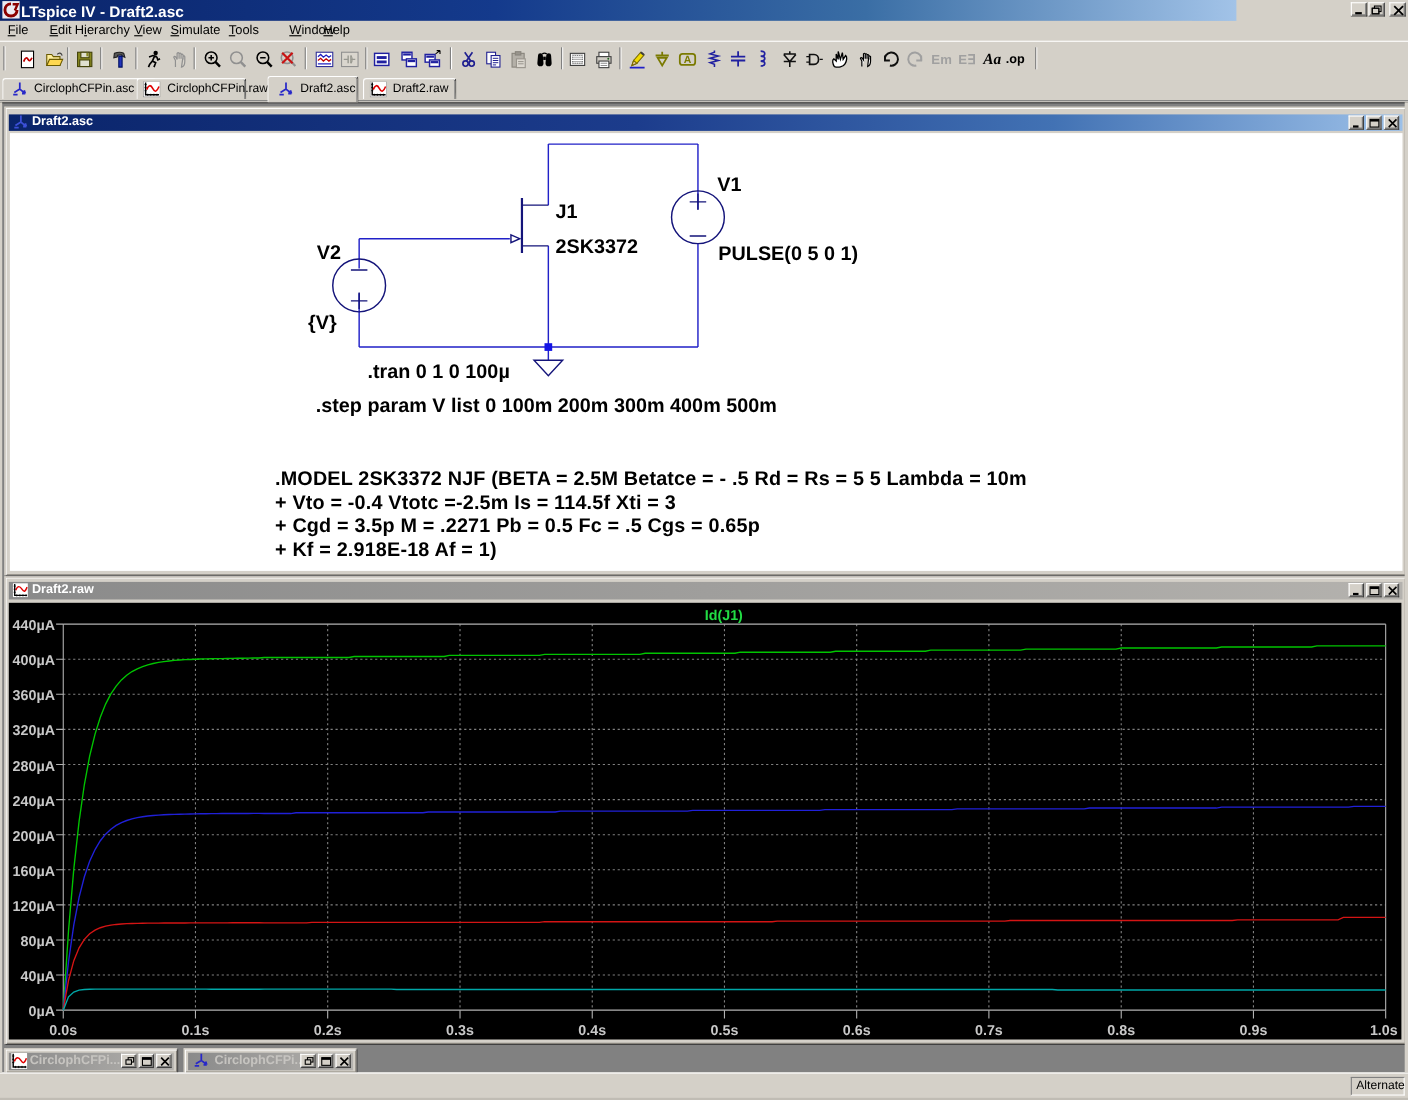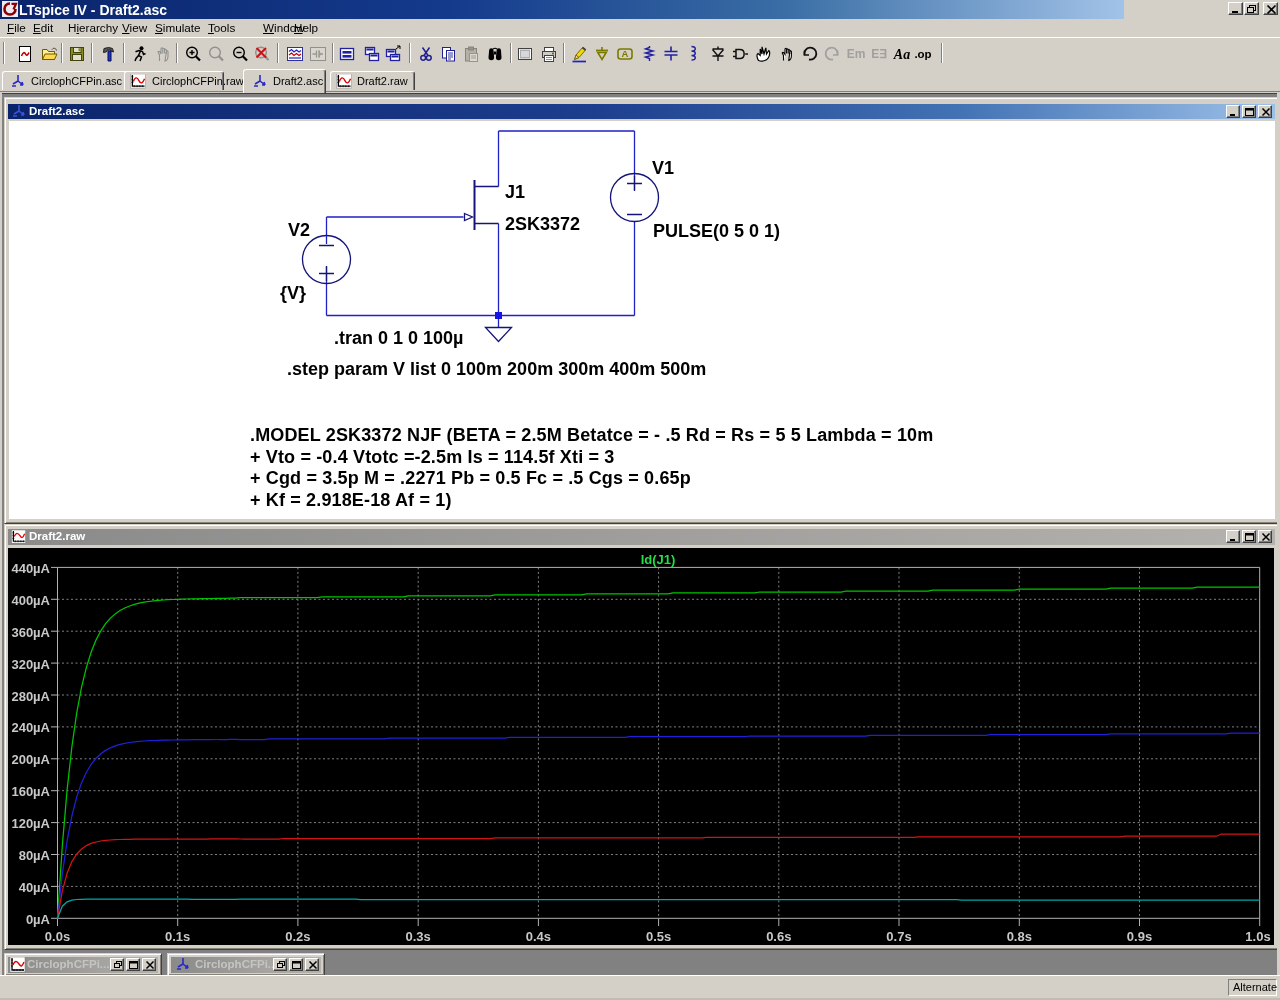--- a/index.html
+++ b/index.html
@@ -56,21 +56,21 @@
       </svg>
     </div>
   <div class="wbtn" style="left:1263px;top:2px;width:15px;height:13px">
       <svg width="15" height="13">
         <path d="M3.5 2.5 L11.5 10.5 M11.5 2.5 L3.5 10.5" stroke="#000" stroke-width="1.6"></path>
       </svg>
     </div>
 </div>
 <div class="abs" id="menubar">
   <span style="left:7px"><u>F</u>ile</span>
-  <span style="left:33px"><u>E</u>dit</span>
+  <span style="left:45px"><u>E</u>dit</span>
   <span style="left:68px">H<u>i</u>erarchy</span>
   <span style="left:122px"><u>V</u>iew</span>
   <span style="left:155px"><u>S</u>imulate</span>
   <span style="left:208px"><u>T</u>ools</span>
   <span style="left:263px"><u>W</u>indow</span>
   <span style="left:294px"><u>H</u>elp</span>
 </div>
 <div class="abs" id="toolbar">
     <div class="tsep" style="left:3px;top:4px;height:22px"></div>
 <svg class="ticon" style="left:15.5px;top:7px" width="18" height="18" viewBox="0 0 18 18">

